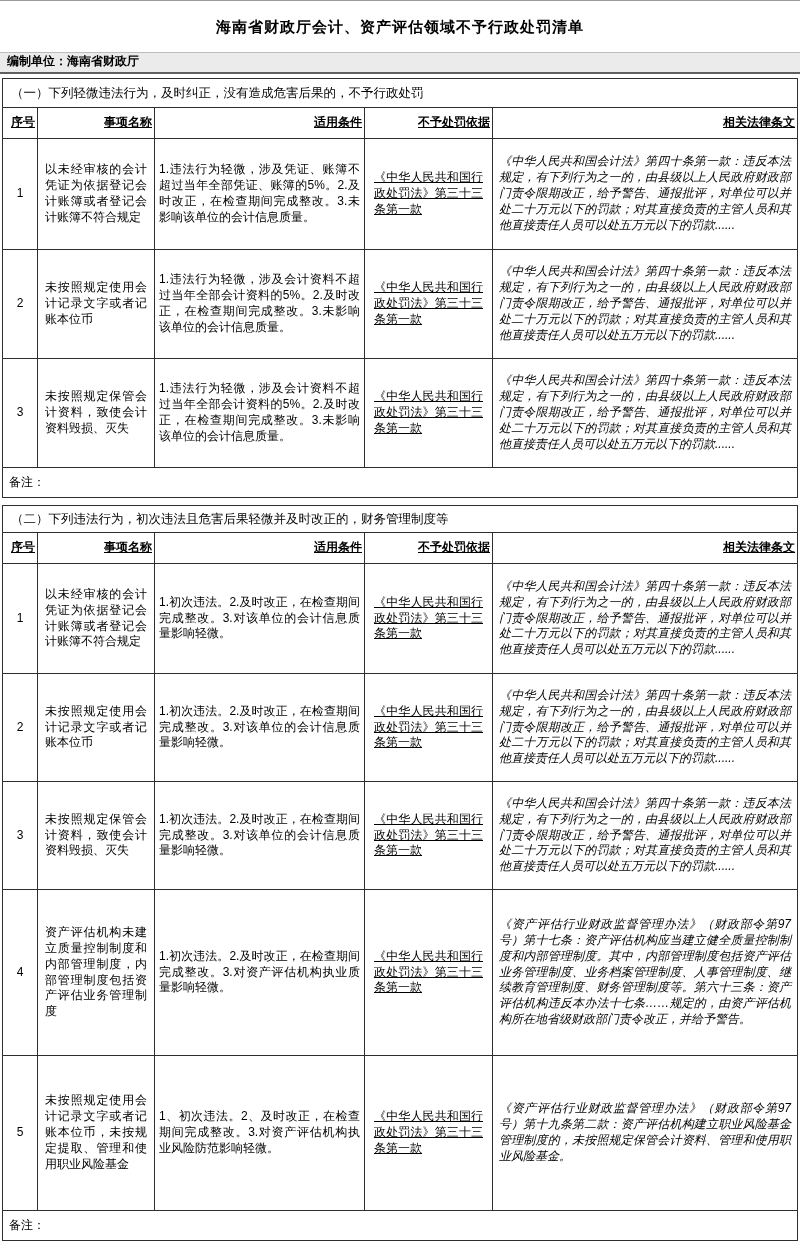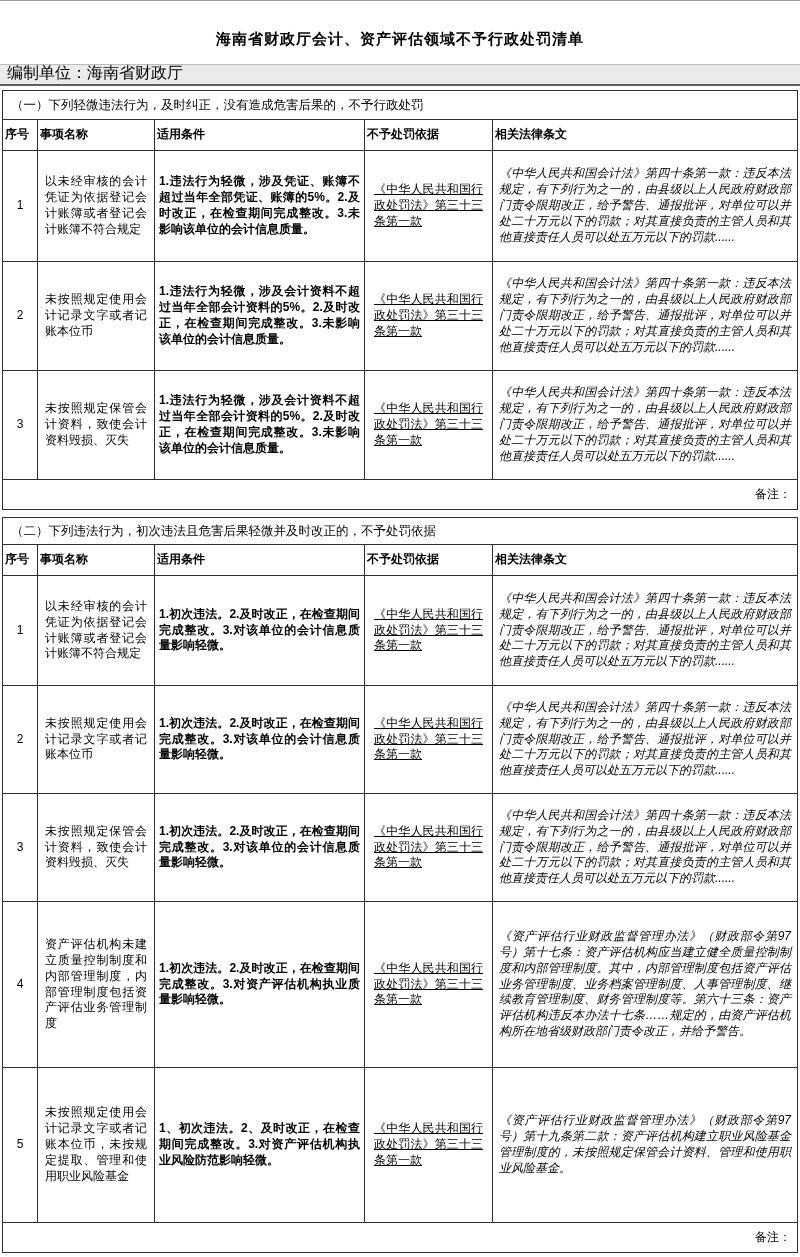--- a/index.html
+++ b/index.html
@@ -3,37 +3,38 @@
 <meta charset="utf-8">
 <style>
   html,body{margin:0;padding:0;background:#fff;}
   body{
     width:800px;height:1257px;
     font-family:"Liberation Sans","DejaVu Sans",sans-serif;
     color:#000;
     position:relative;
     overflow:hidden;
   }
-  .sheet{padding-top:14px;}
+  .sheet{padding-top:2px;}
   .topline{border-top:1px solid #9a9a9a;}
   
   .title-block{
     height:49px;
     display:flex;align-items:center;justify-content:center;
     font-size:15px;font-weight:700;letter-spacing:1px;
   }
   
   .prepared-row{
     height:19px;
     background:#ebebeb;
     border-top:1px solid #bcbcbc;
     border-bottom:2px solid #5f5f5f;
-    display:flex;align-items:flex-end;
+    display:flex;align-items:flex-start;
     padding-left:7px;
-    font-size:16px;
+    font-size:12px;
+    font-weight:bold;
   }
   .gap-a{height:4px;}
   .gap-b{height:7px;}
   
   table{
     border-collapse:collapse;
     table-layout:fixed;
     width:795px;
     margin-left:2px;
     font-size:12px;
@@ -44,31 +45,32 @@
     line-height:1.32;
     overflow:hidden;
   }
   tr.section-heading td{
     text-align:left;
     padding:3px 8px;
     font-size:12.5px;
     border-radius:7px;
   }
   tr.col-header td{
-    text-align:left;
+    text-align:right;
     font-weight:700;
     padding:2px;
+    text-decoration:underline;
   }
   td.c-no{text-align:center;padding:0;}
   td.c-item{padding:3px 7px;text-align:justify;}
-  td.c-cond{padding:2px 4px;text-align:justify;font-weight:bold;}
+  td.c-cond{padding:2px 4px;text-align:justify;}
   td.c-basis{padding:2px 9px;text-align:justify;text-decoration:underline;}
   td.c-law{padding:2px 6px;text-align:justify;font-style:italic;}
   tr.note-row td{
-    text-align:right;
+    text-align:left;
     padding:3px 6px;
   }
 </style>
 </head>
 <body>
 
 <div class="sheet topline">
 
   <div class="title-block">海南省财政厅会计、资产评估领域不予行政处罚清单</div>
 
@@ -129,21 +131,21 @@
   <table>
     <colgroup>
       <col style="width:35px">
         <col style="width:117px">
         <col style="width:210px">
         <col style="width:128px">
         <col style="width:305px">
     </colgroup>
     <tbody>
         <tr class="section-heading" style="height:27px">
-      <td colspan="5">（二）下列违法行为，初次违法且危害后果轻微并及时改正的，不予处罚依据</td>
+      <td colspan="5">（二）下列违法行为，初次违法且危害后果轻微并及时改正的，财务管理制度等</td>
     </tr>
     <tr class="col-header" style="height:31px">
       <td>序号</td>
       <td>事项名称</td>
       <td>适用条件</td>
       <td>不予处罚依据</td>
       <td>相关法律条文</td>
     </tr>
     <tr style="height:110px">
       <td class="c-no">1</td>

